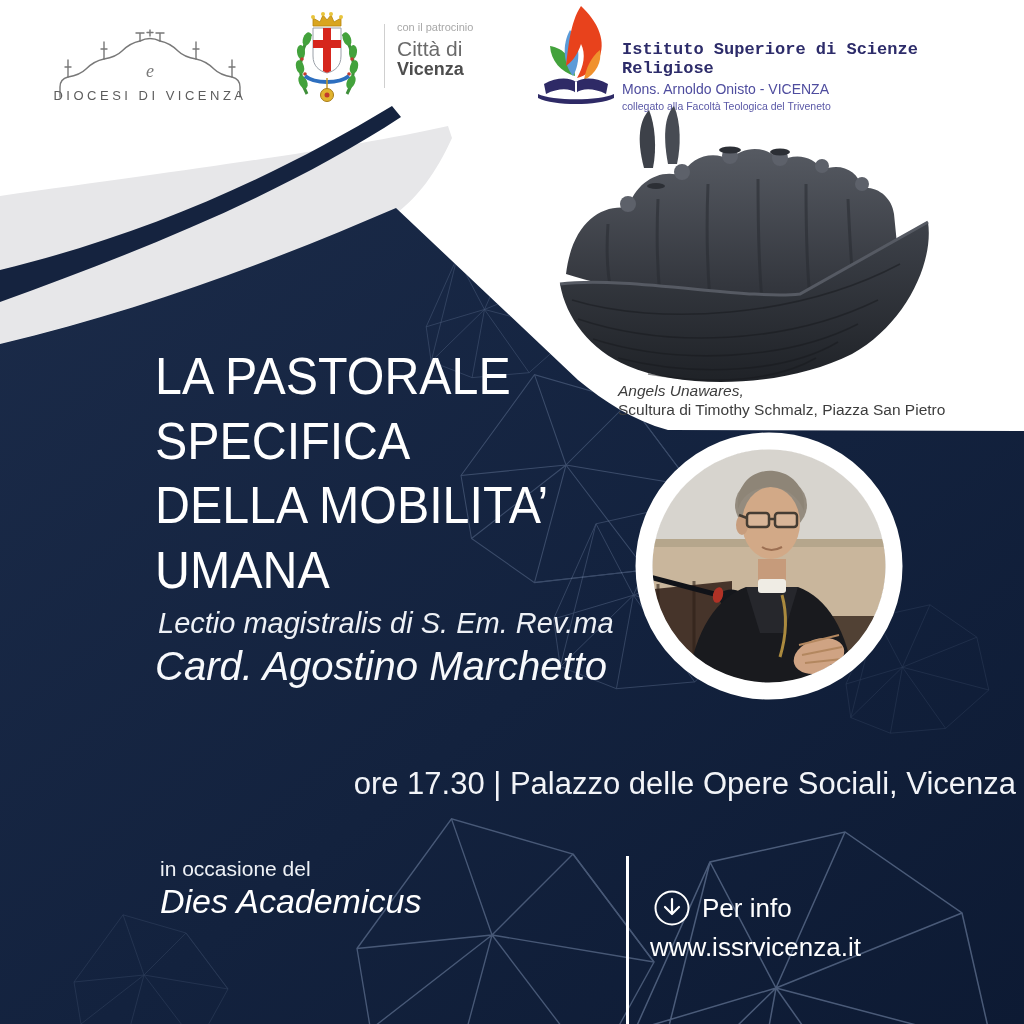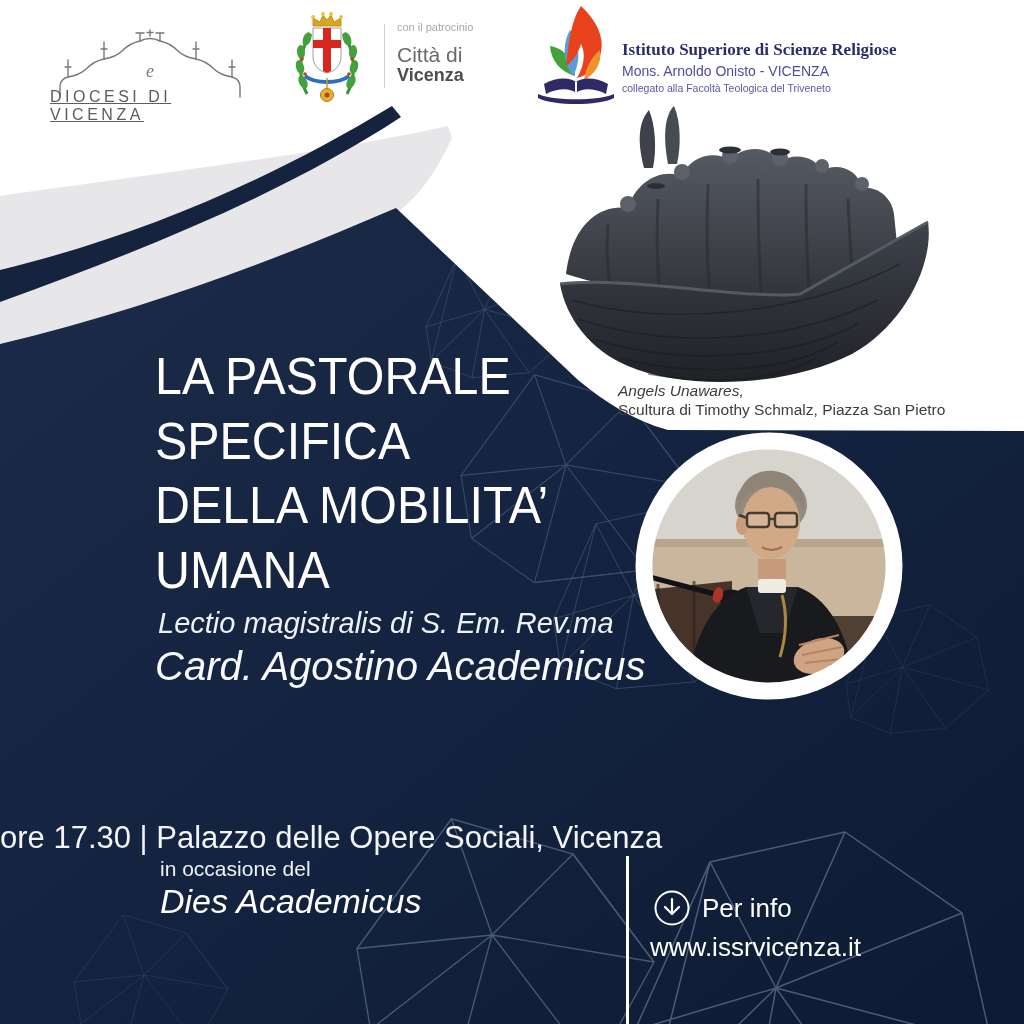--- a/index.html
+++ b/index.html
@@ -3,49 +3,49 @@
 <meta charset="utf-8">
 <style>
   html,body{margin:0;padding:0;background:#ffffff;}
   .poster{position:relative;width:1024px;height:1024px;overflow:hidden;background:#fff;
           font-family:"Liberation Sans",sans-serif;}
   .abs{position:absolute;}
   svg.bg{position:absolute;left:0;top:0;width:1024px;height:1024px;}
 
   
   .diocesi{left:50px;top:14px;width:200px;height:100px;}
-  .diocesi-label{left:50px;top:88px;width:200px;text-align:left;font-size:16px;
-                 letter-spacing:3.5px;color:#5c5c5c;text-decoration:underline;}
+  .diocesi-label{left:50px;top:88px;width:200px;text-align:center;font-size:13px;
+                 letter-spacing:3.5px;color:#5c5c5c;}
   .stemma{left:293px;top:12px;width:68px;height:102px;}
   .vic-divider{left:384px;top:24px;width:1px;height:64px;background:#cfcfcf;}
   .vic-text{left:397px;top:22px;width:150px;line-height:1.05;}
-  .vic-patro{font-size:11px;color:#a8a8a8;margin-bottom:10px;}
+  .vic-patro{font-size:11px;color:#a8a8a8;margin-bottom:4px;}
   .vic-city1{font-size:21px;color:#6a6a6a;}
   .vic-city2{font-size:18px;color:#4d4d4d;font-weight:700;}
   .issr-logo{left:534px;top:2px;width:84px;height:104px;}
   .issr-text{left:622px;top:40px;width:330px;}
-  .issr-l1{font-family:Liberation Serif, serif;font-weight:700;font-size:17px;color:#2d2c6a;}
+  .issr-l1{font-family:Liberation Mono, monospace;font-weight:700;font-size:17px;color:#2d2c6a;}
   .issr-l2{font-size:14px;color:#4e4c9e;margin-top:3px;}
   .issr-l3{font-size:10.5px;color:#5a58a6;margin-top:3px;}
 
   
   .sculpture{left:548px;top:104px;width:392px;height:292px;}
   .caption{left:618px;top:381px;width:330px;font-size:15.5px;line-height:19px;color:#3d3d3d;}
   .caption .it{font-style:italic;}
 
   
   .title{left:155px;top:344px;width:560px;color:#ffffff;font-weight:500;font-size:52px;
          line-height:64.5px;letter-spacing:0;transform:scaleX(0.93);transform-origin:left top;}
 
   .sub1{left:158px;top:607px;color:#eef1f6;font-style:italic;font-size:29px;}
   .sub2{left:155px;top:644px;color:#f7f9fc;font-style:italic;font-size:40px;}
 
   .date{left:0;top:716px;width:1016px;text-align:center;color:#fff;font-weight:700;
         font-size:56px;text-shadow:0 2px 3px rgba(0,0,0,0.35);}
-  .place{left:0;top:820px;width:1016px;text-align:left;color:#f2f4f8;font-size:31px;}
+  .place{left:0;top:766px;width:1016px;text-align:right;color:#f2f4f8;font-size:31px;}
 
   .occ1{left:160px;top:857px;color:#eef1f6;font-size:21px;}
   .occ2{left:160px;top:882px;color:#ffffff;font-style:italic;font-size:34px;}
   .occ3{left:163px;top:925px;color:#eef1f6;font-size:22px;}
 
   .vdivider{left:626px;top:856px;width:3px;height:168px;background:#ffffff;}
   .info-icon{left:652px;top:888px;width:40px;height:40px;}
   .info-label{left:702px;top:893px;color:#fff;font-size:26px;}
   .info-url{left:650px;top:932px;color:#fff;font-size:26px;}
 
@@ -213,21 +213,21 @@
   </div>
 
   <div class="abs title">
     <div>LA PASTORALE</div>
     <div>SPECIFICA</div>
     <div>DELLA MOBILITA’</div>
     <div>UMANA</div>
   </div>
 
   <div class="abs sub1">Lectio magistralis di S. Em. Rev.ma</div>
-  <div class="abs sub2">Card. Agostino Academicus</div>
+  <div class="abs sub2">Card. Agostino Marchetto</div>
 
   <svg class="abs photo" viewBox="0 0 270 270">
     <defs>
         <clipPath id="pc">
           <circle cx="135" cy="135" r="117"></circle>
         </clipPath>
       </defs>
     <g clip-path="url(#pc)">
       <rect width="270" height="270" fill="#c9b69c"></rect>
       <rect width="270" height="112" fill="#d7d4ce"></rect>

